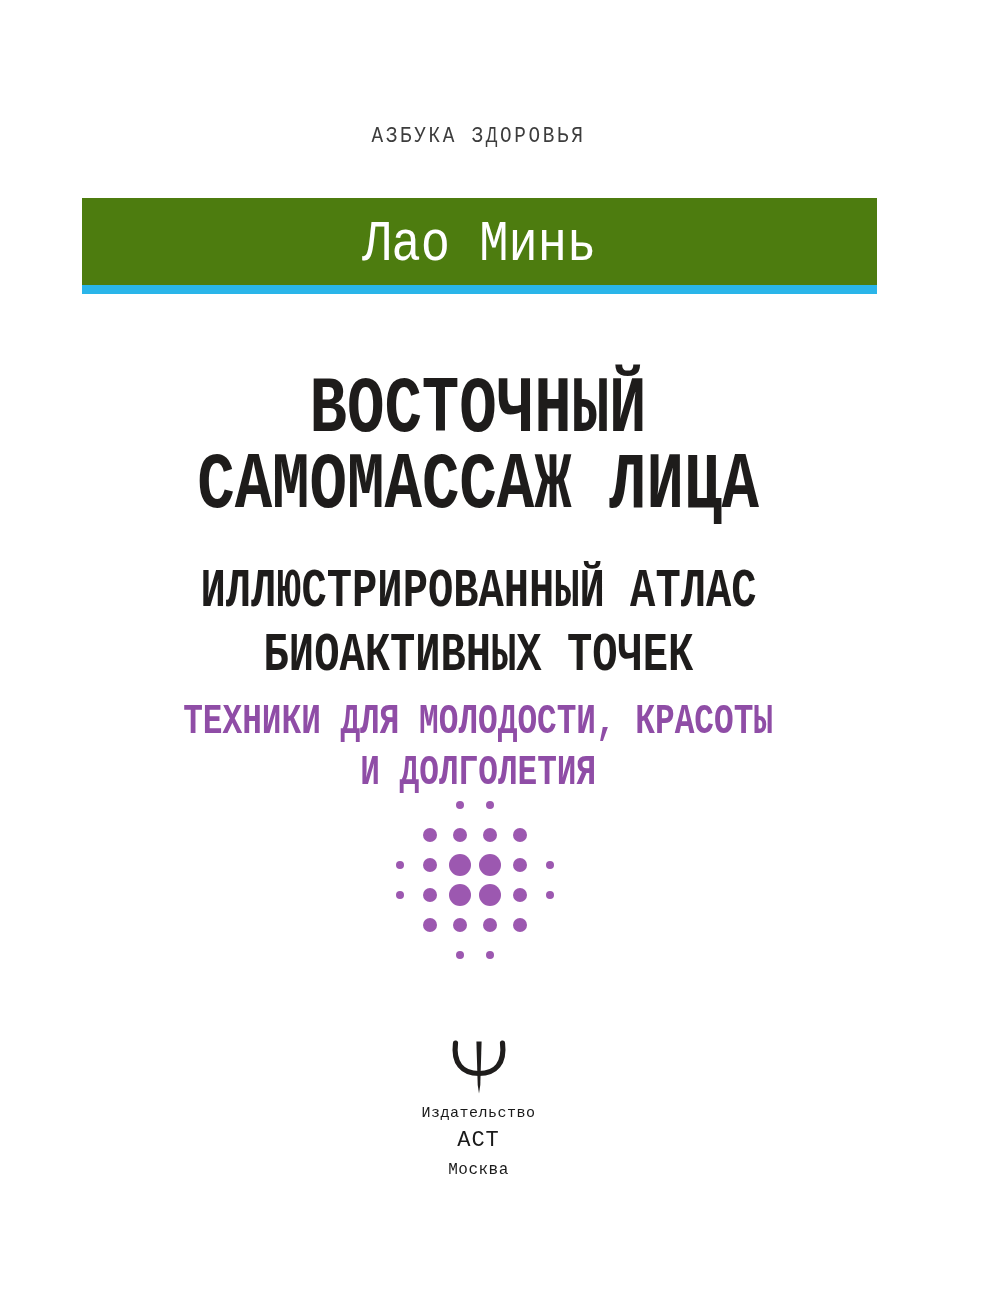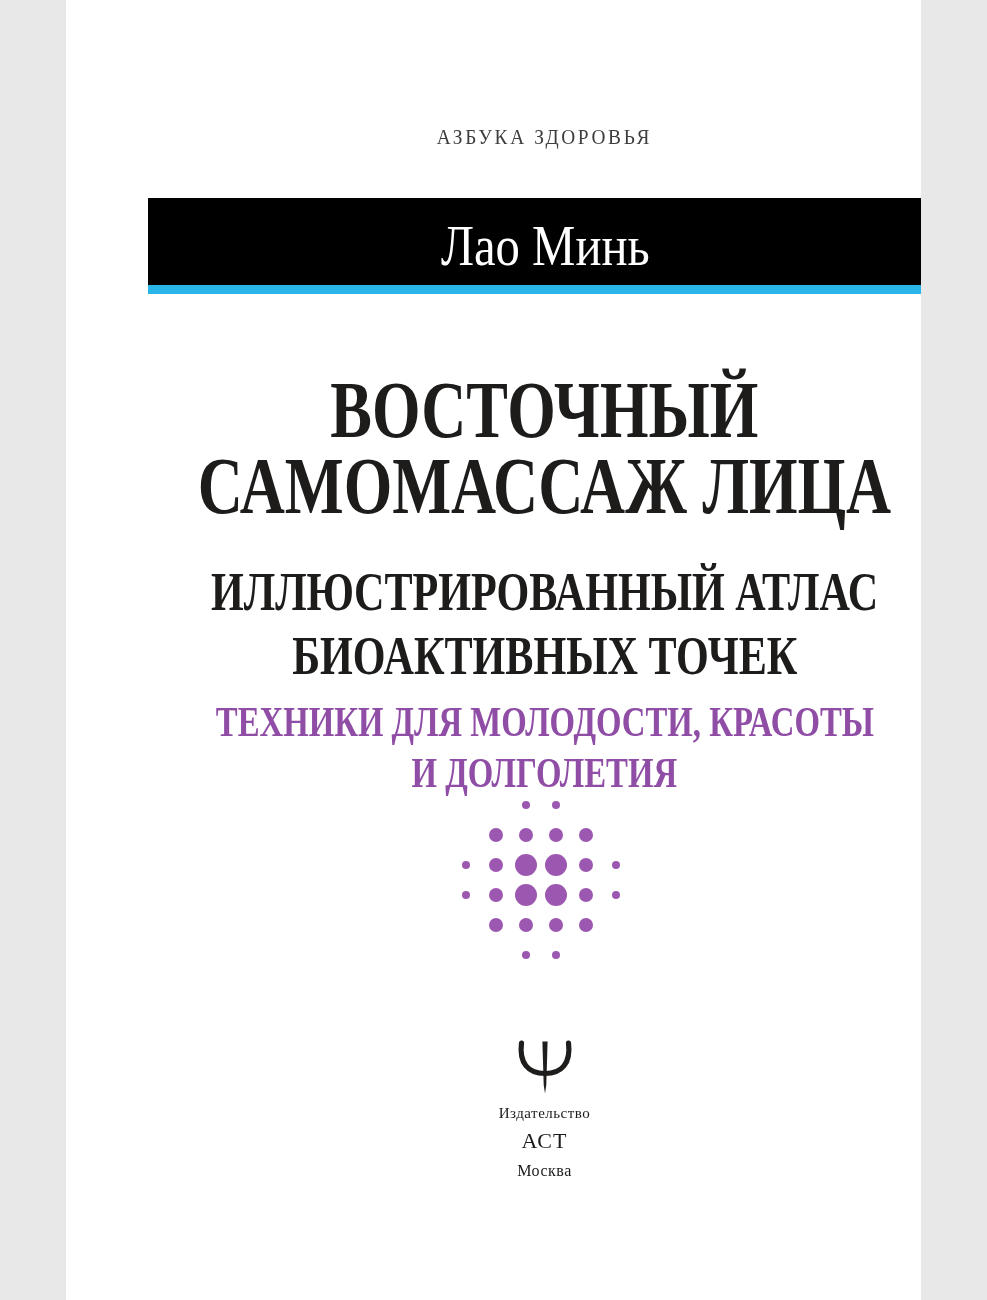--- a/index.html
+++ b/index.html
@@ -1,21 +1,21 @@
 <!DOCTYPE html>
 <html><head>
 <meta charset="utf-8">
 <style>
   html,body{margin:0;padding:0;background:#e8e8e8;}
   .page{
     position:relative;
-    width:855px;height:1300px;
+    width:987px;height:1300px;
     margin:0 auto;
     background:#ffffff;
-    font-family:Liberation Serif, serif;
+    font-family:Liberation Mono, monospace;
     overflow:hidden;
   }
   .centered{
     position:absolute;
     left:-15px;
     width:987px;
     text-align:center;
   }
   .cond{
     display:inline-block;
@@ -111,21 +111,21 @@
 </style>
 </head>
 <body>
 
 <div class="page">
 
   <div class="centered series">
     <span class="cond">АЗБУКА ЗДОРОВЬЯ</span>
   </div>
 
-  <div class="banner" style="background: #000000;">
+  <div class="banner" style="background: #4d7c0f;">
     <span class="author">Лао Минь</span>
   </div>
   <div class="banner-strip" style="background: rgb(42, 181, 233);"></div>
 
   <div class="centered title" style="color: rgb(30, 28, 27);">
     <div><span class="cond">ВОСТОЧНЫЙ</span></div>
     <div><span class="cond">САМОМАССАЖ ЛИЦА</span></div>
   </div>
 
   <div class="centered subtitle">

